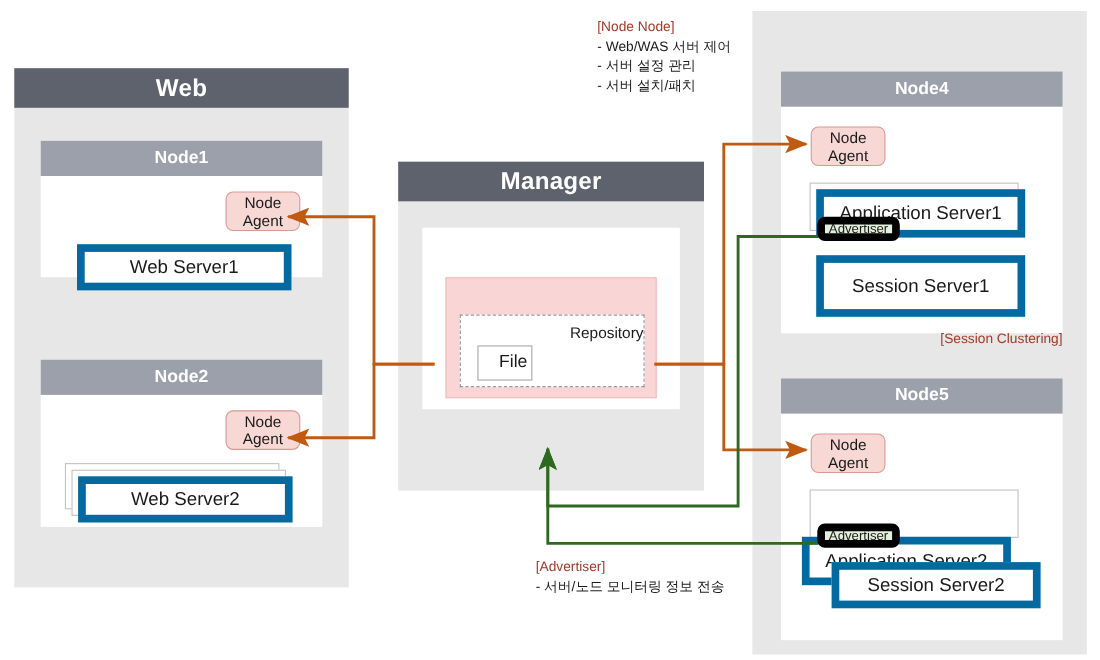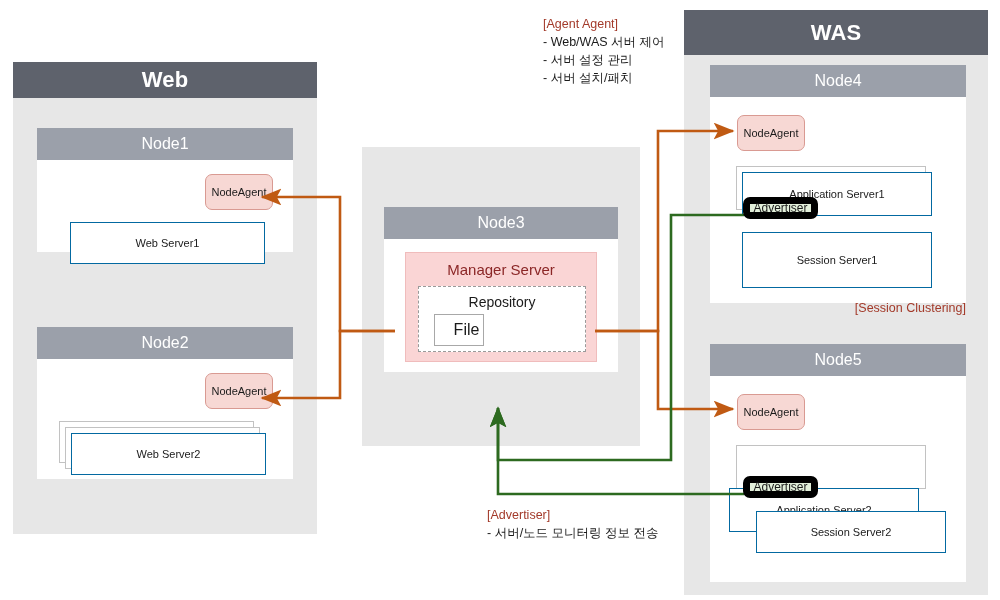--- a/index.html
+++ b/index.html
@@ -38,50 +38,51 @@
     box-sizing: border-box;
   }
   .node-header {
     position: absolute;
     left: 0; right: 0; top: 0;
     height: 32px;
     background: #9ba0aa;
     color: #ffffff;
     display: flex; align-items: center; justify-content: center;
     font-size: 16px;
+    font-weight: bold;
   }
   .node-body { position: absolute; left: 0; right: 0; top: 32px; bottom: 0; }
 
   
   .server-box {
     position: absolute;
     background: #ffffff;
-    border: 1px solid #0369a1;
-    box-sizing: border-box;
-    display: flex; align-items: center; justify-content: center;
-    font-size: 11px;
+    border: 7px solid #0369a1;
+    box-sizing: border-box;
+    display: flex; align-items: center; justify-content: center;
+    font-size: 17px;
     color: #1a1a1a;
   }
   .stack-layer {
     position: absolute;
     background: #ffffff;
     border: 1px solid #c2c2c2;
     box-sizing: border-box;
   }
 
   
   .badge-agent {
     position: absolute;
     background: #f7d8d4;
     border: 1px solid #d99a92;
     border-radius: 7px;
     box-sizing: border-box;
-    display: flex; 
+    display: flex; flex-direction: column;
     align-items: center; justify-content: center;
-    font-size: 11px;
+    font-size: 14px;
     line-height: 1.15;
     color: #1a1a1a;
   }
   .badge-advertiser {
     position: absolute;
     background: #e2efda;
     border: 7px solid #000000;
     border-radius: 7px;
     box-sizing: border-box;
     display: flex; align-items: center; justify-content: center;
@@ -106,21 +107,21 @@
   }
   .repository {
     position: absolute;
     background: #ffffff;
     border: 1px dashed #9a9a9a;
     box-sizing: border-box;
   }
   .repository-title {
     position: absolute;
     left: 0; right: 0; top: 7px;
-    text-align: center;
+    text-align: right;
     font-size: 14px;
     color: #1a1a1a;
   }
   .file-box {
     position: absolute;
     background: #ffffff;
     border: 1px solid #a8a8a8;
     box-sizing: border-box;
     display: flex; align-items: center; justify-content: center;
     font-size: 16px;
@@ -173,37 +174,35 @@
           <span>Agent</span>
         </div>
         <div class="stack-layer" style="left:22px; top:62px; width:195px; height:42px;"></div>
         <div class="stack-layer" style="left:28px; top:68px; width:195px; height:42px;"></div>
         <div class="server-box" style="left:34px; top:74px; width:195px; height:42px;">Web Server2</div>
       </div>
     </div>
   </div>
 
   <div class="zone" style="left:362px; top:147px; width:278px; height:299px;">
+    <div class="zone-header" style="height:36px;">Manager</div>
 
     <div class="node" style="left:22px; top:60px; width:234px; height:165px;">
-      <div class="node-header">Node3</div>
       <div class="node-body">
         <div class="manager-server" style="left:21px; top:13px; width:192px; height:110px;">
-          <div class="manager-server-title">Manager Server</div>
           <div class="repository" style="left:12px; top:33px; width:168px; height:66px;">
             <div class="repository-title">Repository</div>
             <div class="file-box" style="left:15px; top:27px; width:50px; height:32px;padding-left:15px;">File</div>
           </div>
         </div>
       </div>
     </div>
   </div>
 
   <div class="zone" style="left:684px; top:10px; width:304px; height:585px;">
-    <div class="zone-header" style="height:45px;">WAS</div>
 
     <div class="node" style="left:26px; top:55px; width:256px; height:238px;">
       <div class="node-header">Node4</div>
       <div class="node-body">
         <div class="badge-agent" style="left:27px; top:18px; width:68px; height:36px;">
           <span>Node</span>
           <span>Agent</span>
         </div>
         <div class="stack-layer" style="left:26px; top:69px; width:190px; height:44px;"></div>
         <div class="server-box" style="left:32px; top:75px; width:190px; height:44px;">Application Server1</div>
@@ -254,21 +253,21 @@
     <g>
       <path d="M 744 215 L 671 215 L 671 460 L 498 460 L 498 408" fill="none" stroke="#2d6a20" stroke-width="2.6" marker-end="url(#arrow-green)"></path>
     </g>
 
     <g>
       <path d="M 744 494 L 498 494 L 498 408" fill="none" stroke="#2d6a20" stroke-width="2.6" marker-end="url(#arrow-green)"></path>
     </g>
   </svg>
 
   <div class="annot" style="left:543px; top:15px;">
-    <span class="head">[Agent Agent]</span>
+    <span class="head">[Node Node]</span>
     <span class="line">- Web/WAS 서버 제어</span>
     <span class="line">- 서버 설정 관리</span>
     <span class="line">- 서버 설치/패치</span>
   </div>
 
   <div class="annot" style="left:487px; top:506px;">
     <span class="head">[Advertiser]</span>
     <span class="line">- 서버/노드 모니터링 정보 전송</span>
   </div>
 

